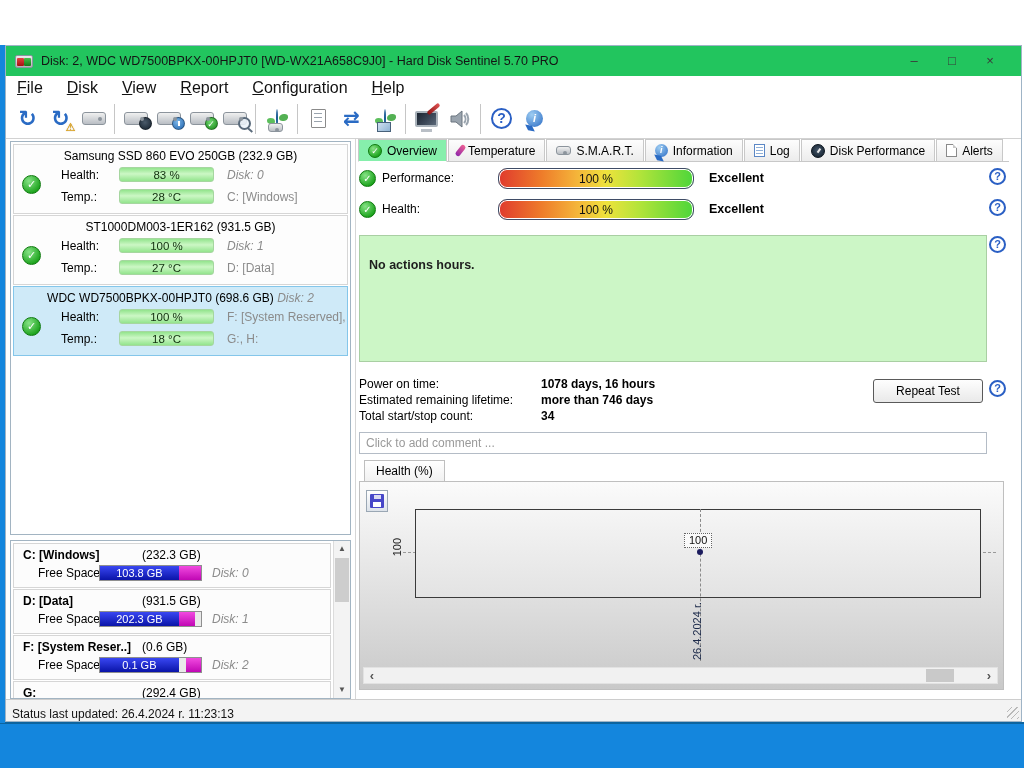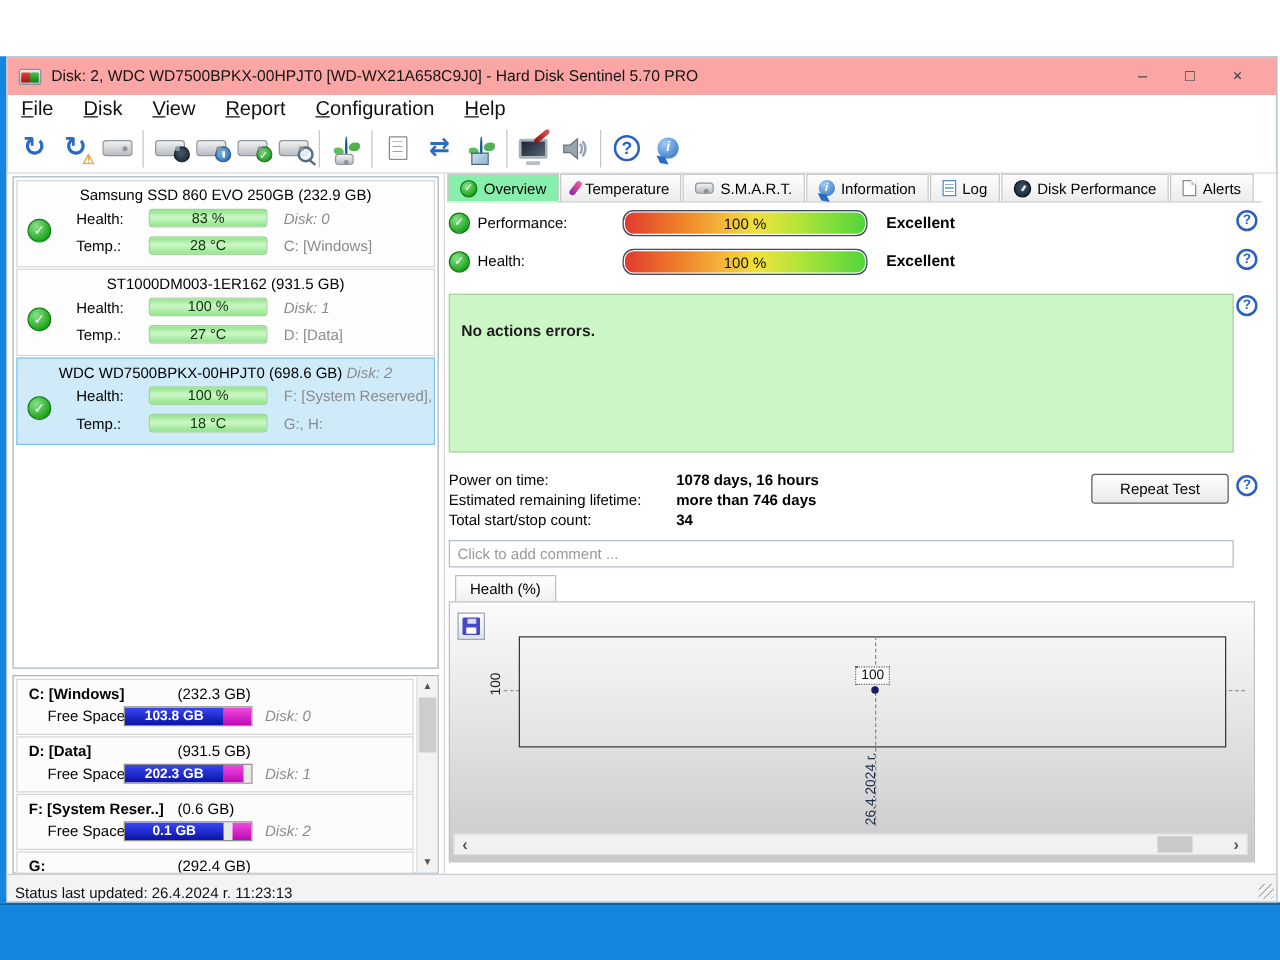--- a/index.html
+++ b/index.html
@@ -4,21 +4,21 @@
 <style>
   html,body{margin:0;padding:0;width:1024px;height:768px;overflow:hidden;background:#fff;
     font-family:"Liberation Sans","DejaVu Sans",sans-serif;-webkit-font-smoothing:antialiased;}
   *{box-sizing:border-box}
   #screen{position:relative;width:1024px;height:768px;background:#fff}
   #desktop-bottom{position:absolute;left:0;top:722px;width:1024px;height:46px;background:#1486dd;border-top:2px solid #0d649f}
   #desktop-left{position:absolute;left:0;top:45px;width:5px;height:678px;background:#1486dd}
 
   
   #window{position:absolute;left:5px;top:45px;width:1017px;height:677px;background:#fff;border:1px solid #9fb4c6;display:flex;flex-direction:column}
-  .titlebar{height:30px;flex:0 0 auto;display:flex;align-items:center;gap:8px;padding:0 12px 0 9px;background:#fca5a5}
+  .titlebar{height:30px;flex:0 0 auto;display:flex;align-items:center;gap:8px;padding:0 12px 0 9px;background:#22c55e}
   .appico{width:18px;height:13px;border:1px solid #8a93a0;border-radius:2px;background:linear-gradient(180deg,#ececec,#b5b5b5);position:relative;flex:0 0 auto}
   .appico::before{content:"";position:absolute;left:1px;top:2px;width:7px;height:8px;background:linear-gradient(180deg,#e84040,#a51212);border-radius:1px}
   .appico::after{content:"";position:absolute;right:1px;top:2px;width:7px;height:8px;background:linear-gradient(180deg,#46c04a,#157a18);border-radius:1px}
   .title{font-size:12.5px;color:#141414;flex:1;white-space:nowrap;overflow:hidden}
   .winbtns{display:flex;gap:0;align-items:center}
   .wbtn{width:38px;text-align:center;font-size:13px;color:#3a3a3a;line-height:26px;cursor:default}
 
   .menubar{height:23px;flex:0 0 auto;display:flex;align-items:center;gap:24px;padding-left:11px;font-size:16px;color:#111}
   .menu-item u{text-decoration:underline}
 
@@ -87,21 +87,21 @@
 
   
   .partlist{position:absolute;left:4px;top:401px;right:4px;bottom:0;border:1px solid #a2b4c2;background:#fff;overflow:hidden;padding:1px 18px 1px 1px}
   .pentry{position:relative;height:45px;margin:1px;border:1px solid #d6d6d6;background:#fcfcfc;font-size:12px}
   .phead{position:relative;padding:4px 0 0 9px}
   .phead .nm{font-weight:bold}
   .phead .sz{position:absolute;left:128px;top:4px}
   .prow{position:relative;height:20px;margin-top:2px}
   .prow .lbl{position:absolute;left:24px;top:2px}
   .freebar{position:absolute;left:85px;top:1px;width:103px;height:16px;border:1px solid #8f8f8f;display:flex;overflow:hidden}
-  .fb-blue{background:linear-gradient(180deg,#3947f2,#0a14a8);color:#fff;font-weight:bold;font-size:11px;text-align:center;line-height:14px;white-space:nowrap;overflow:hidden}
+  .fb-blue{background:linear-gradient(180deg,#3947f2,#0a14a8);color:#fff;font-weight:normal;font-size:11px;text-align:center;line-height:14px;white-space:nowrap;overflow:hidden}
   .fb-mag{background:linear-gradient(180deg,#f14ae0,#c007b4)}
   .fb-gap{background:#e9e9e9}
   .p0 .fb-blue{width:78%}.p0 .fb-mag{width:22%}
   .p1 .fb-blue{width:78%}.p1 .fb-mag{width:16%}.p1 .fb-gap{width:6%}
   .p2 .fb-blue{width:78%}.p2 .fb-gap{width:7%}.p2 .fb-mag{width:15%}
   .prow .rt{position:absolute;left:198px;top:2px;color:#8b8b8b;font-style:italic}
   .pscroll{position:absolute;right:0;top:0;bottom:0;width:17px;background:#f3f3f3;border-left:1px solid #dcdcdc}
   .sarr{height:16px;text-align:center;font-size:8px;color:#555;line-height:16px}
   .sarr.down{position:absolute;bottom:0;left:0;right:0}
   .pthumb{position:absolute;left:1px;right:1px;top:17px;height:44px;background:#cdcdcd}
@@ -403,21 +403,21 @@
 
         <div class="ovrow" id="row-health">
           <span class="gchk s17"></span>
           <span class="olbl">Health:</span>
           <span class="gradbar">100 %</span>
           <span class="rating">Excellent</span>
         </div>
         <span class="help qicon" id="help-health">?</span>
 
         <div id="statusbox">
-          <div class="act">No actions errors.</div>
+          <div class="act">No actions hours.</div>
         </div>
         <span class="help qicon" id="help-status">?</span>
 
         <div id="inforows">
           <div><span class="il">Power on time:</span><span class="iv">1078 days, 16 hours</span></div>
           <div><span class="il">Estimated remaining lifetime:</span><span class="iv">more than 746 days</span></div>
           <div><span class="il">Total start/stop count:</span><span class="iv">34</span></div>
         </div>
 
         <div id="repeat-btn">Repeat Test</div>

